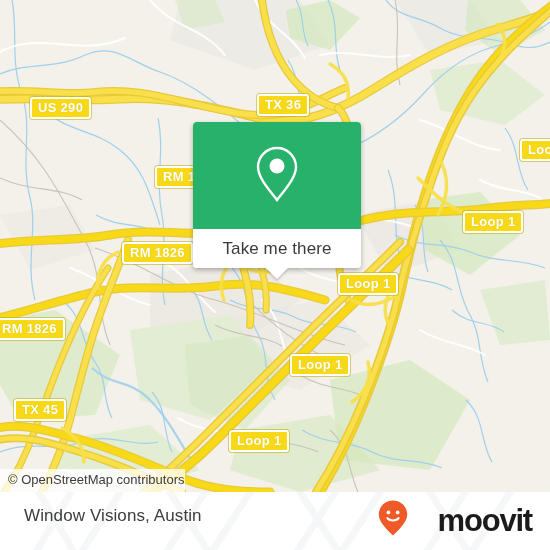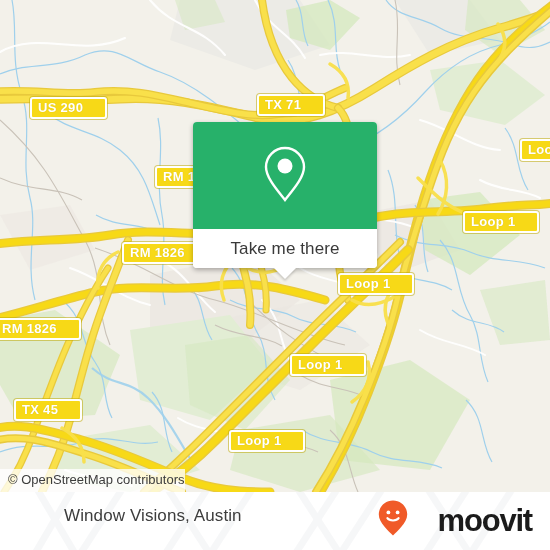--- a/index.html
+++ b/index.html
@@ -18,41 +18,41 @@
   
   .shield{
     position:absolute;
     background:#f7d917;
     border:2px solid #ffffff;
     border-radius:3px;
     color:#ffffff;
     font-size:13px;
     font-weight:bold;
     letter-spacing:.3px;
-    padding:1px 22px 2px 6px;
+    padding:1px 6px 2px 6px;
     line-height:15px;
     white-space:nowrap;
     box-shadow:0 0 0 1px rgba(190,170,10,.55);
     text-shadow:0 0 1px rgba(120,105,0,.25);
   }
 
   
   #attrib{
     position:absolute;left:0;bottom:0;
     background:rgba(255,255,255,.78);
     color:#3c3c3c;
     font-size:13px;
     line-height:20px;
     padding:1px 0 2px 8px;
     white-space:nowrap;
   }
 
   
   #card{
-    position:absolute;left:193px;top:122px;width:184px;
+    position:absolute;left:193px;top:122px;width:168px;
     border-radius:4px;
     box-shadow:0 2px 5px rgba(0,0,0,.30);
     overflow:visible;
     background:#ffffff;
   }
   #card-top{
     background:#27b16a;
     height:107px;
     border-radius:4px 4px 0 0;
     display:flex;align-items:center;justify-content:center;
@@ -79,21 +79,21 @@
   }
 
   
   #footer{
     position:absolute;left:0;top:492px;width:550px;height:58px;
     background:#ffffff;overflow:hidden;
   }
   #footer-watermark{position:absolute;left:0;top:-10px;opacity:.55;}
   #place-name{
     position:absolute;left:24px;top:506px;
-    font-size:17px;color:#3d3d3d;letter-spacing:.1px;margin-left:40px;
+    font-size:17px;color:#3d3d3d;letter-spacing:.1px;
   }
   #brand{
     position:absolute;right:18px;top:500px;
     display:flex;align-items:center;gap:6px;
   }
   #brand-word{
     font-size:31px;font-weight:bold;color:#1b1b1b;letter-spacing:-1.2px;
     line-height:31px;
     margin-left:24px;
   }
@@ -253,21 +253,21 @@
         <path d="M118 252 C104 258 96 272 98 288"></path>
         <path d="M298 118 C312 128 318 142 316 158"></path>
         <path d="M330 64 C344 72 350 84 348 98"></path>
         <path d="M498 24 C508 38 506 52 496 64"></path>
         <path d="M62 428 C76 436 84 448 84 462"></path>
         <path d="M352 402 C366 392 372 378 368 362"></path>
       </g>
     </svg>
 
     <div class="shield" style="left:30px;top:97px;">US 290</div>
-    <div class="shield" style="left:257px;top:94px;">TX 71</div>
+    <div class="shield" style="left:257px;top:94px;">TX 36</div>
     <div class="shield" style="left:520px;top:139px;">Loop</div>
     <div class="shield" style="left:155px;top:166px;">RM 1826</div>
     <div class="shield" style="left:463px;top:211px;">Loop 1</div>
     <div class="shield" style="left:122px;top:242px;">RM 1826</div>
     <div class="shield" style="left:338px;top:273px;">Loop 1</div>
     <div class="shield" style="left:-6px;top:318px;">RM 1826</div>
     <div class="shield" style="left:290px;top:354px;">Loop 1</div>
     <div class="shield" style="left:14px;top:399px;">TX 45</div>
     <div class="shield" style="left:229px;top:430px;">Loop 1</div>
 

